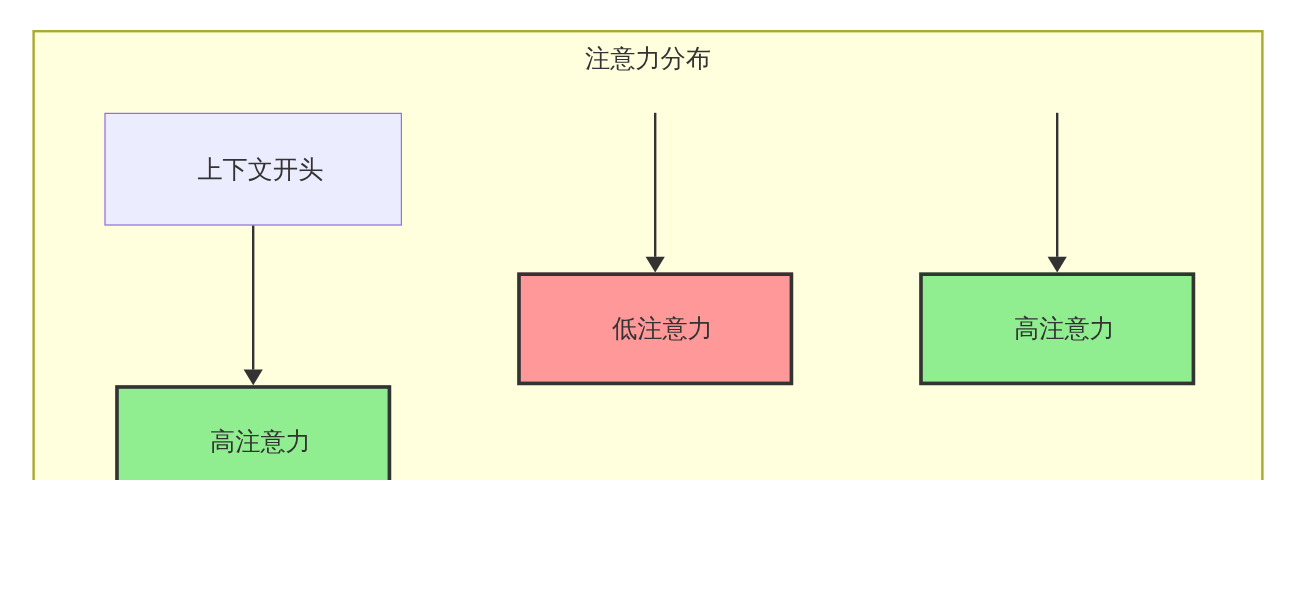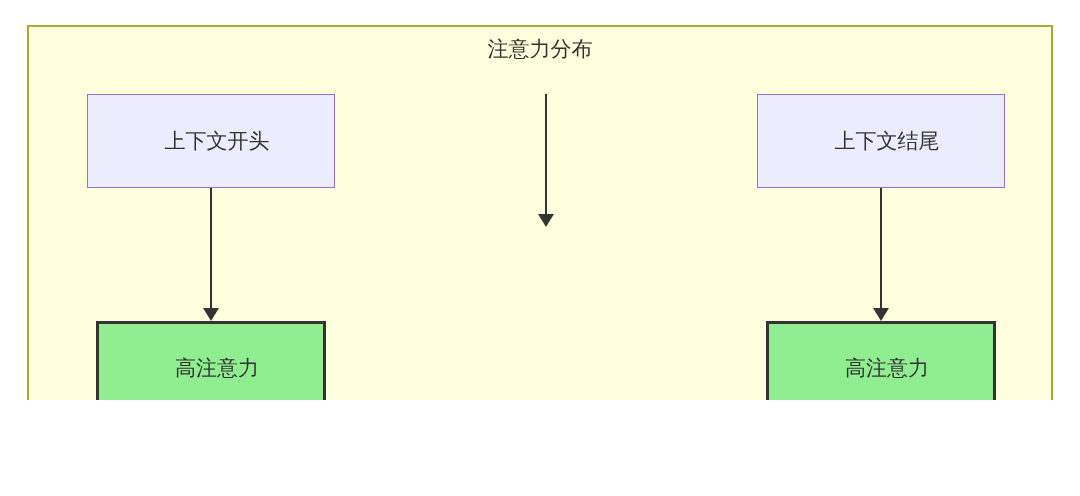--- a/index.html
+++ b/index.html
@@ -109,24 +109,24 @@
           <div class="head"></div>
         </div>
         <div class="node result" data-type="high">高注意力</div>
       </div>
 
       <div class="flow-column">
         <div class="arrow">
           <div class="shaft"></div>
           <div class="head"></div>
         </div>
+        <div class="node result" data-type="low">低注意力</div>
       </div>
 
       <div class="flow-column">
-        <div class="node source">上下文结尾</div>
         <div class="arrow">
           <div class="shaft"></div>
           <div class="head"></div>
         </div>
         <div class="node result" data-type="high">高注意力</div>
       </div>
 
     </div>
   </div>
 </div>

